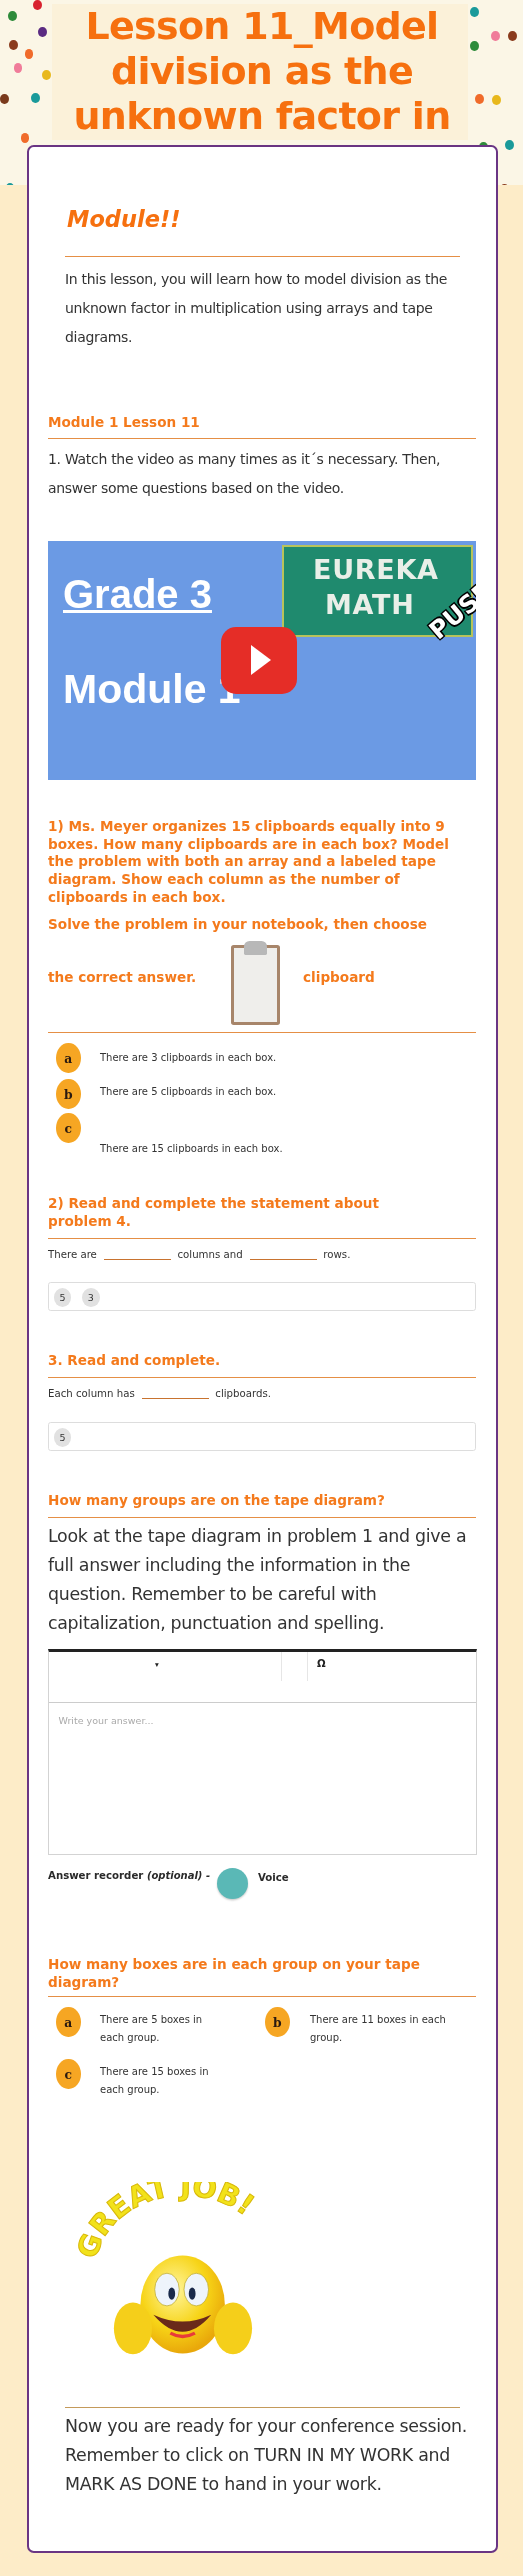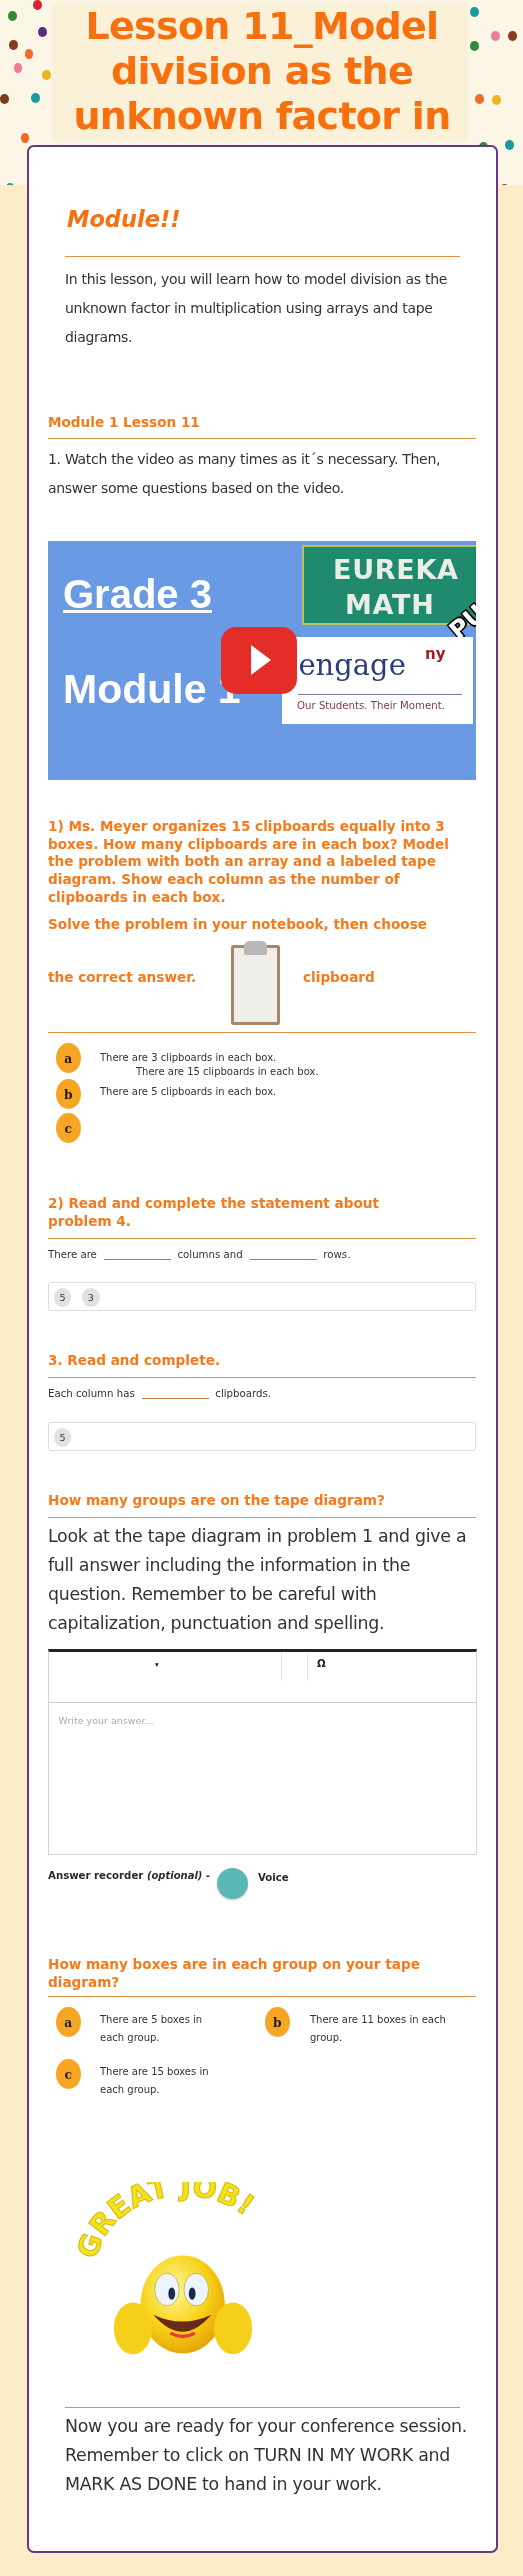--- a/index.html
+++ b/index.html
@@ -75,22 +75,22 @@
     position: absolute; left: 15px; top: 31px; color: #fff;
     font-family: "Liberation Sans", sans-serif; font-weight: bold;
     font-size: 40px; text-decoration: underline; text-decoration-thickness: 3.4px;
   }
   .video .module {
     position: absolute; left: 15px; top: 123px; color: #fff;
     font-family: "Liberation Sans", sans-serif; font-weight: bold;
     font-size: 41px; line-height: 51px;
   }
   .eureka {
-    position: absolute; left: 234px; top: 4.1px; width: 191px; height: 80px;
-    background: #1f8a6e; border: 2px solid #b8c35a; margin-left: 20px;
+    position: absolute; left: 234px; top: 4.1px; width: 191px; height: 92px;
+    background: #1f8a6e; border: 2px solid #b8c35a;
   }
   .eureka span {
     position: absolute; color: #e9efe8; font-weight: bold;
     font-family: "DejaVu Sans", sans-serif; font-size: 27px; letter-spacing: 0.7px;
   }
   .pusd {
     position: absolute; left: 140px; top: 48px; color: #fff; font-weight: bold;
     font-family: "DejaVu Sans", sans-serif; font-size: 24.5px;
     transform: rotate(-40deg);
     text-shadow: 1.4px 1.4px 0 #000, -1.4px -1.4px 0 #000, 1.4px -1.4px 0 #000, -1.4px 1.4px 0 #000;
@@ -206,44 +206,38 @@
 <div class="video">
   <div class="grade">Grade 3</div>
   <div class="module">
     <div>Module 1</div>
   </div>
   <div class="eureka">
     <span style="left:29px;top:6.8px;">EUREKA</span>
     <span style="left:41px;top:42px;">MATH</span>
     <div class="pusd">PUSD</div>
   </div>
-  <div class="engage">
-    <span class="logo">engage</span>
-    <span class="ny">ny</span>
-    <span class="line"></span>
-    <span class="tag">Our Students. Their Moment.</span>
-  </div>
   <div class="play"></div>
 </div>
 
-<p class="abs heading-orange" style="left:48px;top:818px;width:430px;line-height:17.7px;font-size:13.6px;">1) Ms. Meyer organizes 15 clipboards equally into 3 boxes. How many clipboards are in each box? Model the problem with both an array and a labeled tape diagram. Show each column as the number of clipboards in each box.</p>
+<p class="abs heading-orange" style="left:48px;top:818px;width:430px;line-height:17.7px;font-size:13.6px;">1) Ms. Meyer organizes 15 clipboards equally into 9 boxes. How many clipboards are in each box? Model the problem with both an array and a labeled tape diagram. Show each column as the number of clipboards in each box.</p>
 <p class="abs heading-orange" style="left:48px;top:915px;">Solve the problem in your notebook, then choose</p>
 <p class="abs heading-orange" style="left:48px;top:968px;">the correct answer.</p>
 <div class="clipboard">
     <div class="clip"></div>
   </div>
 <p class="abs heading-orange" style="left:303px;top:968px;">clipboard</p>
 <div class="rule" style="left:48px;top:1032px;width:428px;"></div>
 
 <div class="opt-circle" style="left:56px;top:1043px;">a</div>
 <div class="opt-text" style="left:100px;top:1049px;">There are 3 clipboards in each box.</div>
 <div class="opt-circle" style="left:56px;top:1079px;">b</div>
 <div class="opt-text" style="left:100px;top:1083px;">There are 5 clipboards in each box.</div>
 <div class="opt-circle" style="left:56px;top:1113px;">c</div>
-<div class="opt-text" style="left:100px;top:1063px;margin-left:36px;">There are 15 clipboards in each box.</div>
+<div class="opt-text" style="left:100px;top:1140px;">There are 15 clipboards in each box.</div>
 
 <p class="abs heading-orange" style="left:48px;top:1195px;width:382px;line-height:17.7px;">2) Read and complete the statement about problem 4.</p>
 <div class="rule" style="left:48px;top:1238px;width:428px;"></div>
 <div class="abs body-small" style="left:48px;top:1245px;">
   <span>There are</span><span class="blank"></span><span>columns and</span><span class="blank"></span><span>rows.</span>
 </div>
 <div class="chip-tray" style="top:1282px;">
   <span class="chip" style="left:4.8px;">5</span>
   <span class="chip" style="left:33px;">3</span>
 </div>

